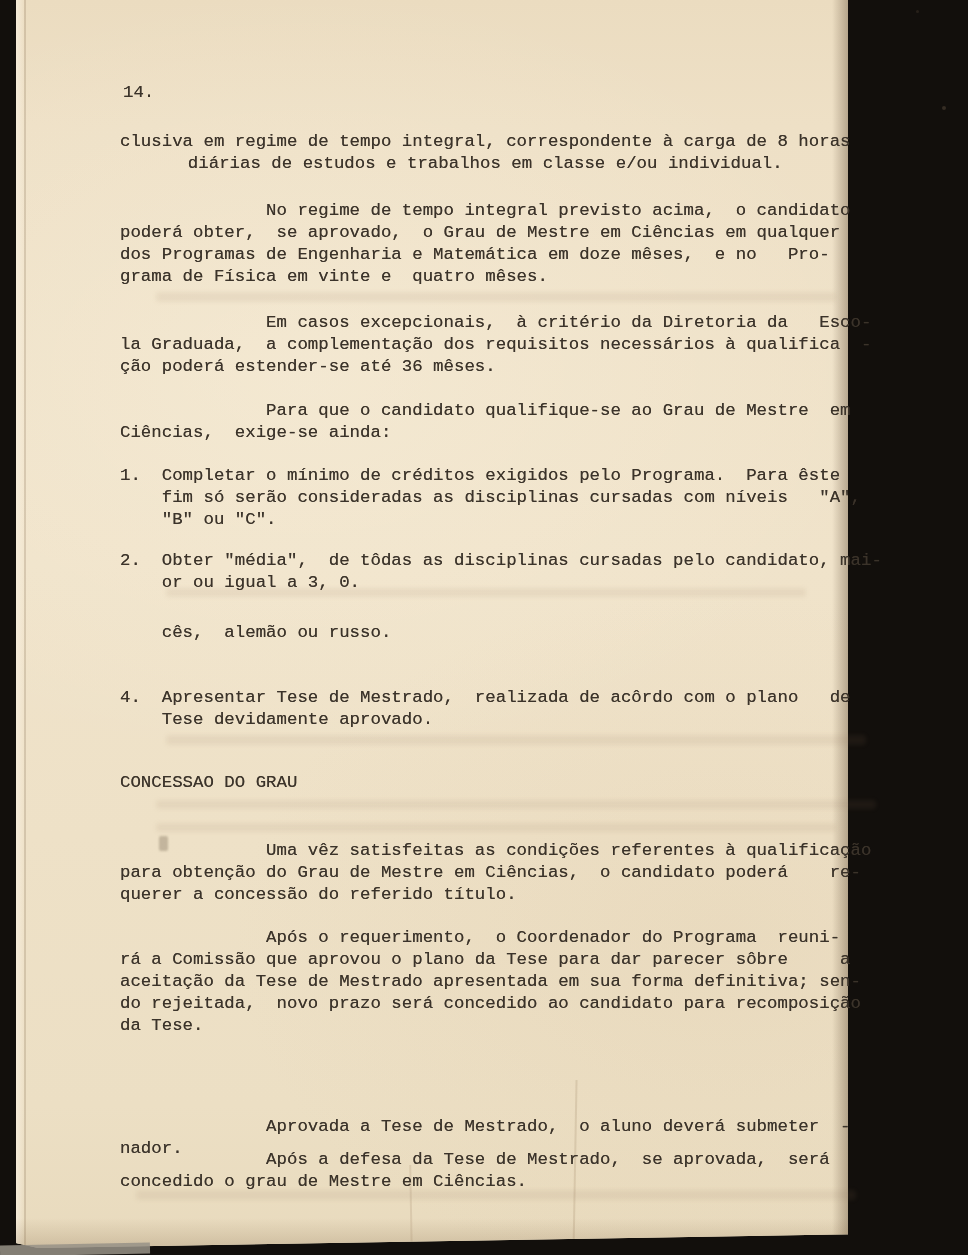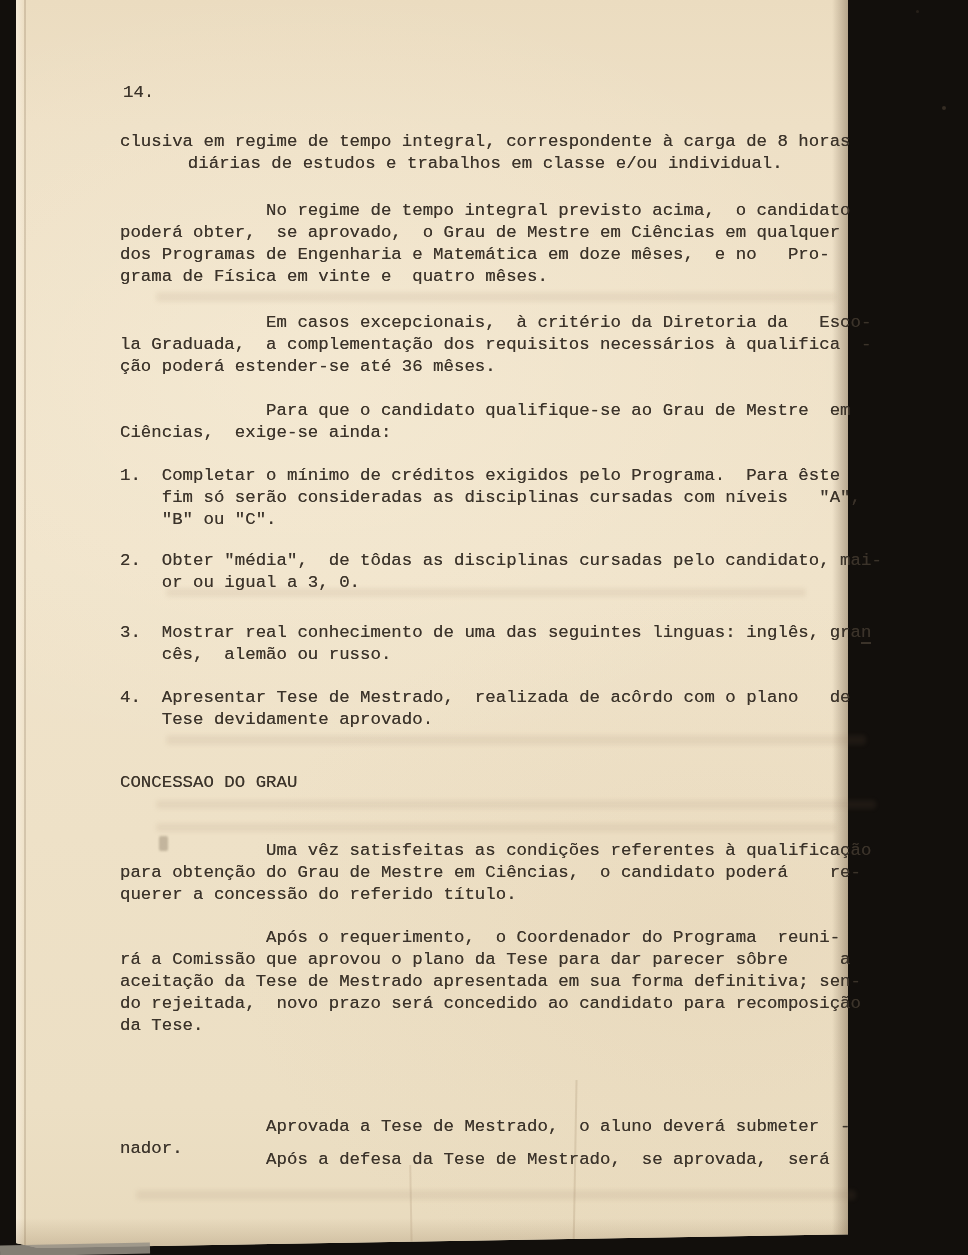--- a/index.html
+++ b/index.html
@@ -95,21 +95,20 @@
     <div class="tline">    fim só serão consideradas as disciplinas cursadas com níveis   "A",</div>
     <div class="tline">    "B" ou "C".</div>
   </div>
 
   <div class="block" style="top:550px;">
     <div class="tline">2.  Obter "média",  de tôdas as disciplinas cursadas pelo candidato, mai-</div>
     <div class="tline">    or ou igual a 3, 0.</div>
   </div>
 
   <div class="block" style="top:622px;">
-    <div class="tline"><span>3.  Mostrar real conhecimento de uma das seguintes linguas: inglês, gra</span><span class="u">n</span></div>
     <div class="tline">    cês,  alemão ou russo.</div>
   </div>
 
   <div class="block" style="top:687px;">
     <div class="tline">4.  Apresentar Tese de Mestrado,  realizada de acôrdo com o plano   de</div>
     <div class="tline">    Tese devidamente aprovado.</div>
   </div>
 
   <div class="block" style="top:772px;">
     <div class="tline">CONCESSAO DO GRAU</div>
@@ -129,17 +128,18 @@
     <div class="tline">da Tese.</div>
   </div>
 
   <div class="block" style="top:1116px;">
     <div class="tline">              Aprovada a Tese de Mestrado,  o aluno deverá submeter  -</div>
     <div class="tline">nador.</div>
   </div>
 
   <div class="block" style="top:1149px;">
     <div class="tline">              Após a defesa da Tese de Mestrado,  se aprovada,  será</div>
+    <div class="tline">concedido o grau de Mestre em Ciências.</div>
   </div>
 
 </div>
 
 <div class="bed-corner"></div>
 
 </body></html>

